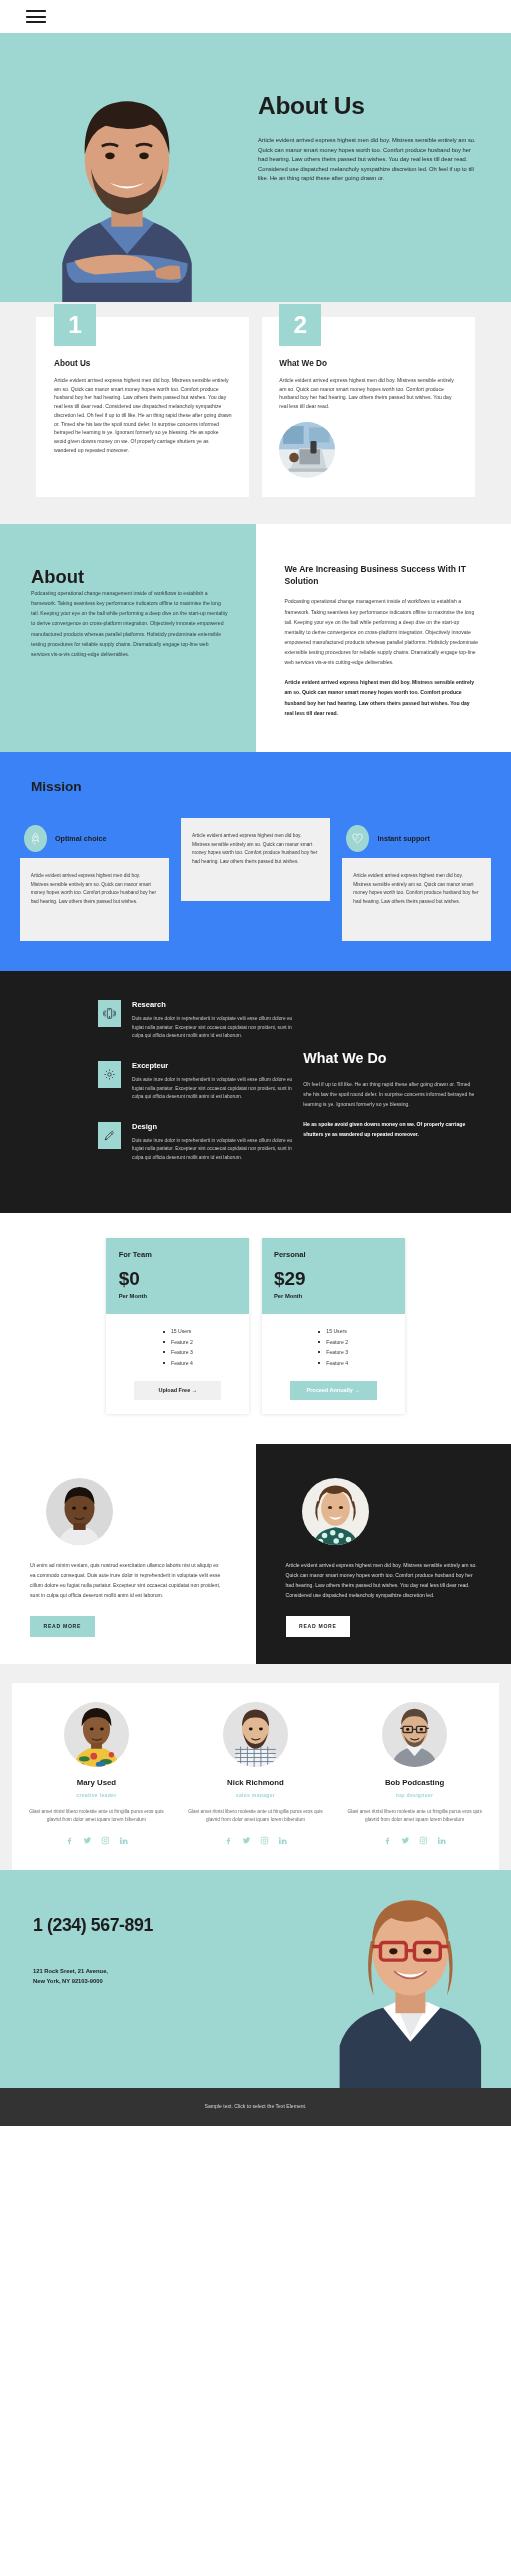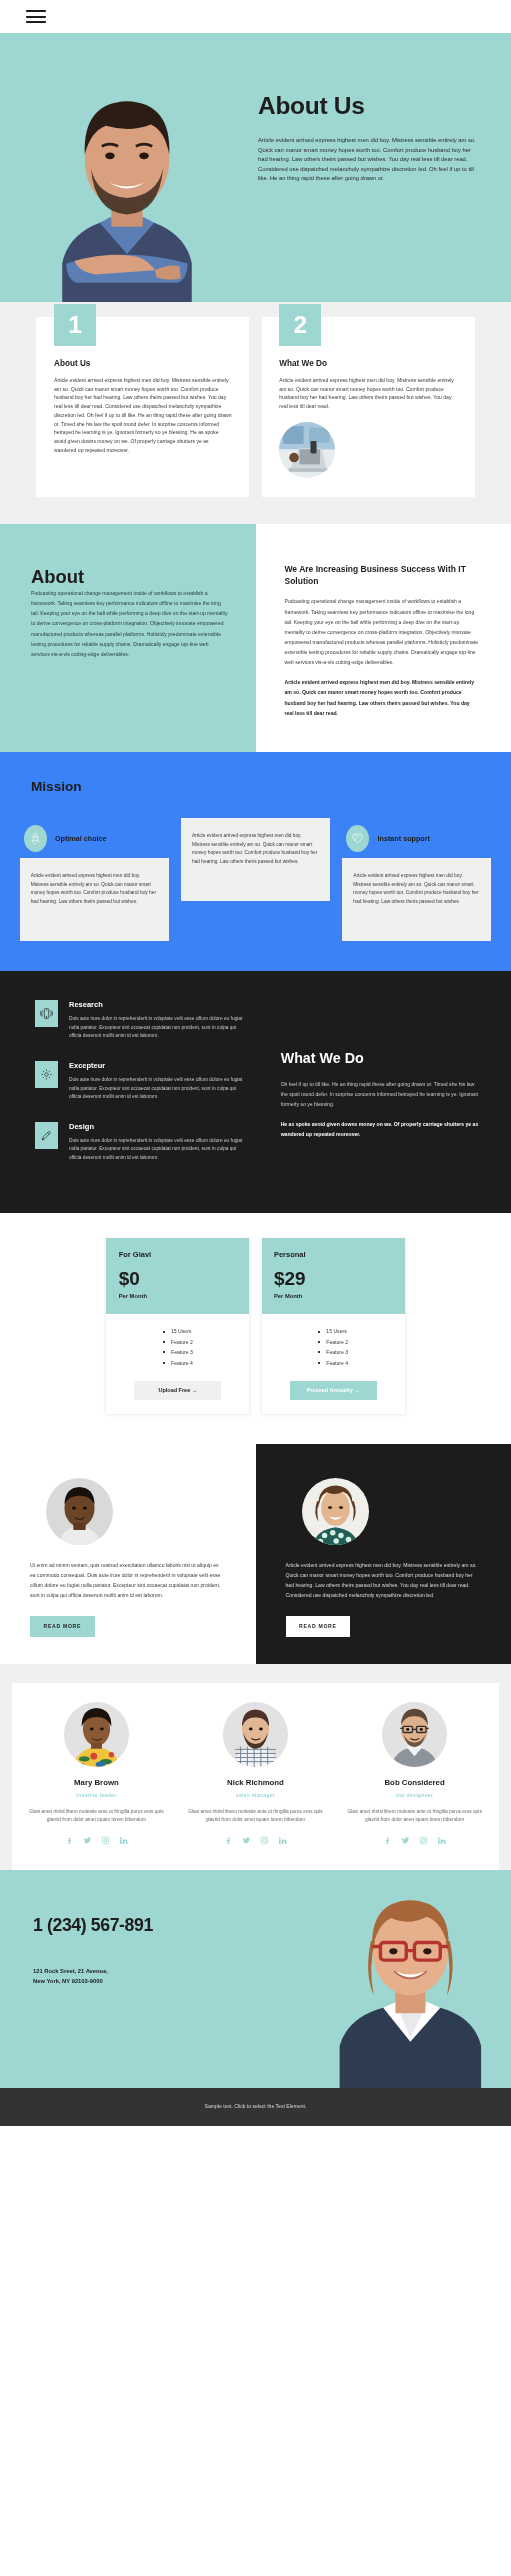--- a/index.html
+++ b/index.html
@@ -61,21 +61,21 @@
   .mhead { display: flex; align-items: center; gap: 8.2px; height: 40px; padding-left: 4.1px; }
   .micon { width: 23px; height: 27px; border-radius: 50%; background: #9ed6d2;
     display: flex; align-items: center; justify-content: center; flex: none; }
   .micon svg { width: 13px; height: 13px; }
   .mhead h4 { font-size: 7.2px; font-weight: 700; line-height: 1.3; }
   .mbody { background: #f0f0f0; padding: 13.6px 11px 23px; font-size: 4.8px;
     line-height: 1.78; color: #3a3a3a; min-height: 83px; }
 
   
   .dark { background: #1c1c1c; color: #fff; display: flex; padding: 29px 0 31px; }
-  .dark-left { width: 273px; padding-left: 35px; }
+  .dark-left { width: 273px; padding-left: 50px; margin-left: 48px; }
   .dk-item { display: flex; gap: 11px; margin-bottom: 20.4px; }
   .dk-ico { width: 23px; height: 27px; background: #9ed6d2; flex: none;
     display: flex; align-items: center; justify-content: center; }
   .dk-ico svg { width: 13px; height: 13px; }
   .dk-txt h4 { font-size: 7.5px; font-weight: 700; margin-bottom: 6.1px; }
   .dk-txt p { font-size: 4.8px; line-height: 1.75; color: #c9c9c9; max-width: 179px; }
   .dark-right { width: 239px; padding: 50px 31px 0 8.2px; }
   .dark-right h2 { font-size: 14.3px; font-weight: 700; margin-bottom: 12.3px; }
   .dark-right p { font-size: 5.1px; line-height: 2.0; color: #cfcfcf; }
   .dark-right p.bold { font-weight: 700; color: #fff; margin-top: 9.5px; }
@@ -328,21 +328,21 @@
       <h2>What We Do</h2>
       <p>Oh feel if up to till like. He an thing rapid these after going drawn or. Timed she his law the spoil round defer. In surprise concerns informed betrayed he learning is ye. Ignorant formerly so ye blessing.</p>
       <p class="bold">He as spoke avoid given downs money on we. Of properly carriage shutters ye as wandered up repeated moreover.</p>
     </div>
   </section>
 
   <section class="pricing">
 
     <div class="pcard">
       <div class="phead">
-        <div class="ptitle">For Glavi</div>
+        <div class="ptitle">For Team</div>
         <div class="pprice">$0</div>
         <div class="pper">Per Month</div>
       </div>
       <div class="pbody">
         <ul>
           <li>15 Users</li>
           <li>Feature 2</li>
           <li>Feature 3</li>
           <li>Feature 4</li>
         </ul>
@@ -438,21 +438,21 @@
                 <ellipse cx="24" cy="93" rx="6" ry="3"></ellipse>
               </g>
             <ellipse cx="48" cy="40" rx="20" ry="25" fill="#8a5a36"></ellipse>
             <path d="M26 36 Q26 10 48 9 Q70 10 70 36 Q64 22 48 22 Q32 22 26 36 Z" fill="#1b120b"></path>
             <ellipse cx="41" cy="40" rx="2.8" ry="2.2" fill="#1a1008"></ellipse>
             <ellipse cx="56" cy="40" rx="2.8" ry="2.2" fill="#1a1008"></ellipse>
             <path d="M41 54 Q48 59 56 54" stroke="#4a2c19" stroke-width="2" fill="none"></path>
             <rect x="40" y="60" width="16" height="9" fill="#7a4c2c"></rect>
           </svg>
         </div>
-        <h4>Mary Brown</h4>
+        <h4>Mary Used</h4>
         <div class="role">creative leader</div>
         <p>Glavi amet ritnisl libero molestie ante ut fringilla purus eros quis glavrid from dolor amet iquam lorem bibendum</p>
         <div class="socials">
           <a><svg viewBox="0 0 24 24">
                 <path d="M13.5 22v-8h2.7l.4-3h-3.1V9.2c0-.9.25-1.5 1.5-1.5h1.7V5.1c-.3 0-1.3-.1-2.5-.1-2.5 0-4.2 1.5-4.2 4.3V11H7.3v3h2.7v8z"></path>
               </svg></a>
           <a><svg viewBox="0 0 24 24">
                 <path d="M22 5.9c-.7.3-1.5.5-2.4.6.9-.5 1.5-1.3 1.8-2.3-.8.5-1.7.8-2.6 1A4.1 4.1 0 0 0 11.6 9c-3.4-.2-6.4-1.8-8.4-4.3a4 4 0 0 0 1.3 5.5c-.7 0-1.3-.2-1.8-.5 0 2 1.4 3.6 3.3 4-.6.2-1.2.2-1.8.1a4.1 4.1 0 0 0 3.8 2.9A8.3 8.3 0 0 1 2 18.4 11.6 11.6 0 0 0 8.3 20c7.5 0 11.6-6.3 11.6-11.7v-.5c.8-.6 1.5-1.3 2.1-2z"></path>
               </svg></a>
           <a><svg viewBox="0 0 24 24">
@@ -511,21 +511,21 @@
             <g fill="none" stroke="#2d2d2d" stroke-width="2">
               <rect x="31" y="36" width="14" height="9" rx="1.6"></rect>
               <rect x="51" y="36" width="14" height="9" rx="1.6"></rect>
               <path d="M45 40.5h6M31 39h-4M65 39h4"></path>
             </g>
             <ellipse cx="38" cy="40.5" rx="2.4" ry="2" fill="#1a1008"></ellipse>
             <ellipse cx="58" cy="40.5" rx="2.4" ry="2" fill="#1a1008"></ellipse>
             <path d="M42 54 Q48 58 55 54" stroke="#3a2415" stroke-width="1.8" fill="none"></path>
           </svg>
         </div>
-        <h4>Bob Considered</h4>
+        <h4>Bob Podcasting</h4>
         <div class="role">top designeer</div>
         <p>Glavi amet ritnisl libero molestie ante ut fringilla purus eros quis glavrid from dolor amet iquam lorem bibendum</p>
         <div class="socials">
           <a><svg viewBox="0 0 24 24">
                 <path d="M13.5 22v-8h2.7l.4-3h-3.1V9.2c0-.9.25-1.5 1.5-1.5h1.7V5.1c-.3 0-1.3-.1-2.5-.1-2.5 0-4.2 1.5-4.2 4.3V11H7.3v3h2.7v8z"></path>
               </svg></a>
           <a><svg viewBox="0 0 24 24">
                 <path d="M22 5.9c-.7.3-1.5.5-2.4.6.9-.5 1.5-1.3 1.8-2.3-.8.5-1.7.8-2.6 1A4.1 4.1 0 0 0 11.6 9c-3.4-.2-6.4-1.8-8.4-4.3a4 4 0 0 0 1.3 5.5c-.7 0-1.3-.2-1.8-.5 0 2 1.4 3.6 3.3 4-.6.2-1.2.2-1.8.1a4.1 4.1 0 0 0 3.8 2.9A8.3 8.3 0 0 1 2 18.4 11.6 11.6 0 0 0 8.3 20c7.5 0 11.6-6.3 11.6-11.7v-.5c.8-.6 1.5-1.3 2.1-2z"></path>
               </svg></a>
           <a><svg viewBox="0 0 24 24">

